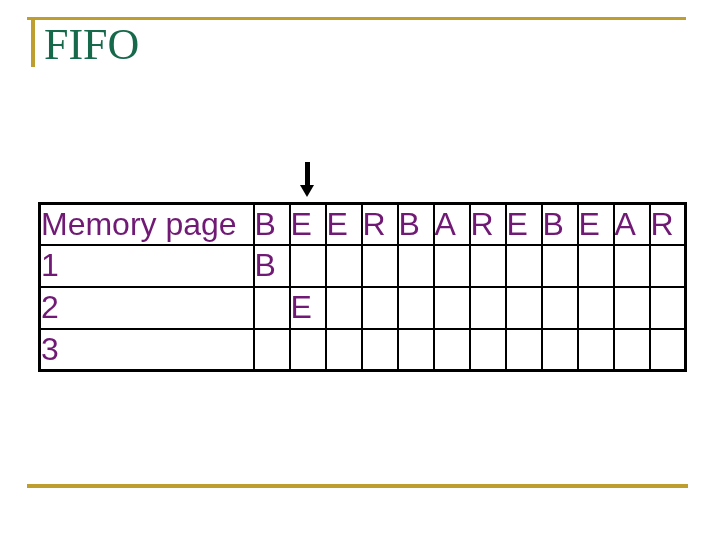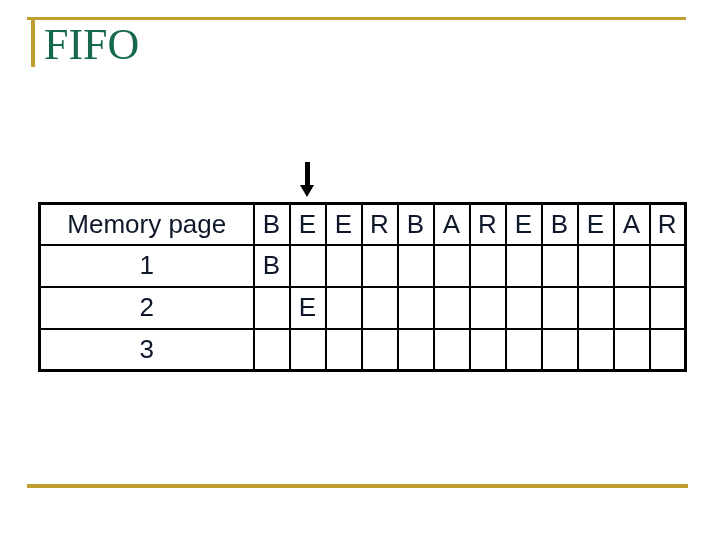--- a/index.html
+++ b/index.html
@@ -67,24 +67,23 @@
   table.fifo {
     position: absolute;
     left: 38px; top: 202px;
     border-collapse: collapse;
     table-layout: fixed;
     width: 646px;
     border: 3px solid var(--table-border);
   }
   table.fifo td {
     border: 2px solid var(--table-border);
-    text-align: center;
     vertical-align: middle;
-    font-size: 26px;
-    color: #0f172a;
+    font-size: 32px;
+    color: #701a75;
     overflow: hidden;
     white-space: nowrap;
   }
   col.label-col { width: 214px; }
   col.step-col  { width: 36px; }
   tr.hdr td { height: 41px; }
   tr.frame td { height: 42px; }
   td.hl { color: var(--highlight-purple); }
 </style>
 </head>

